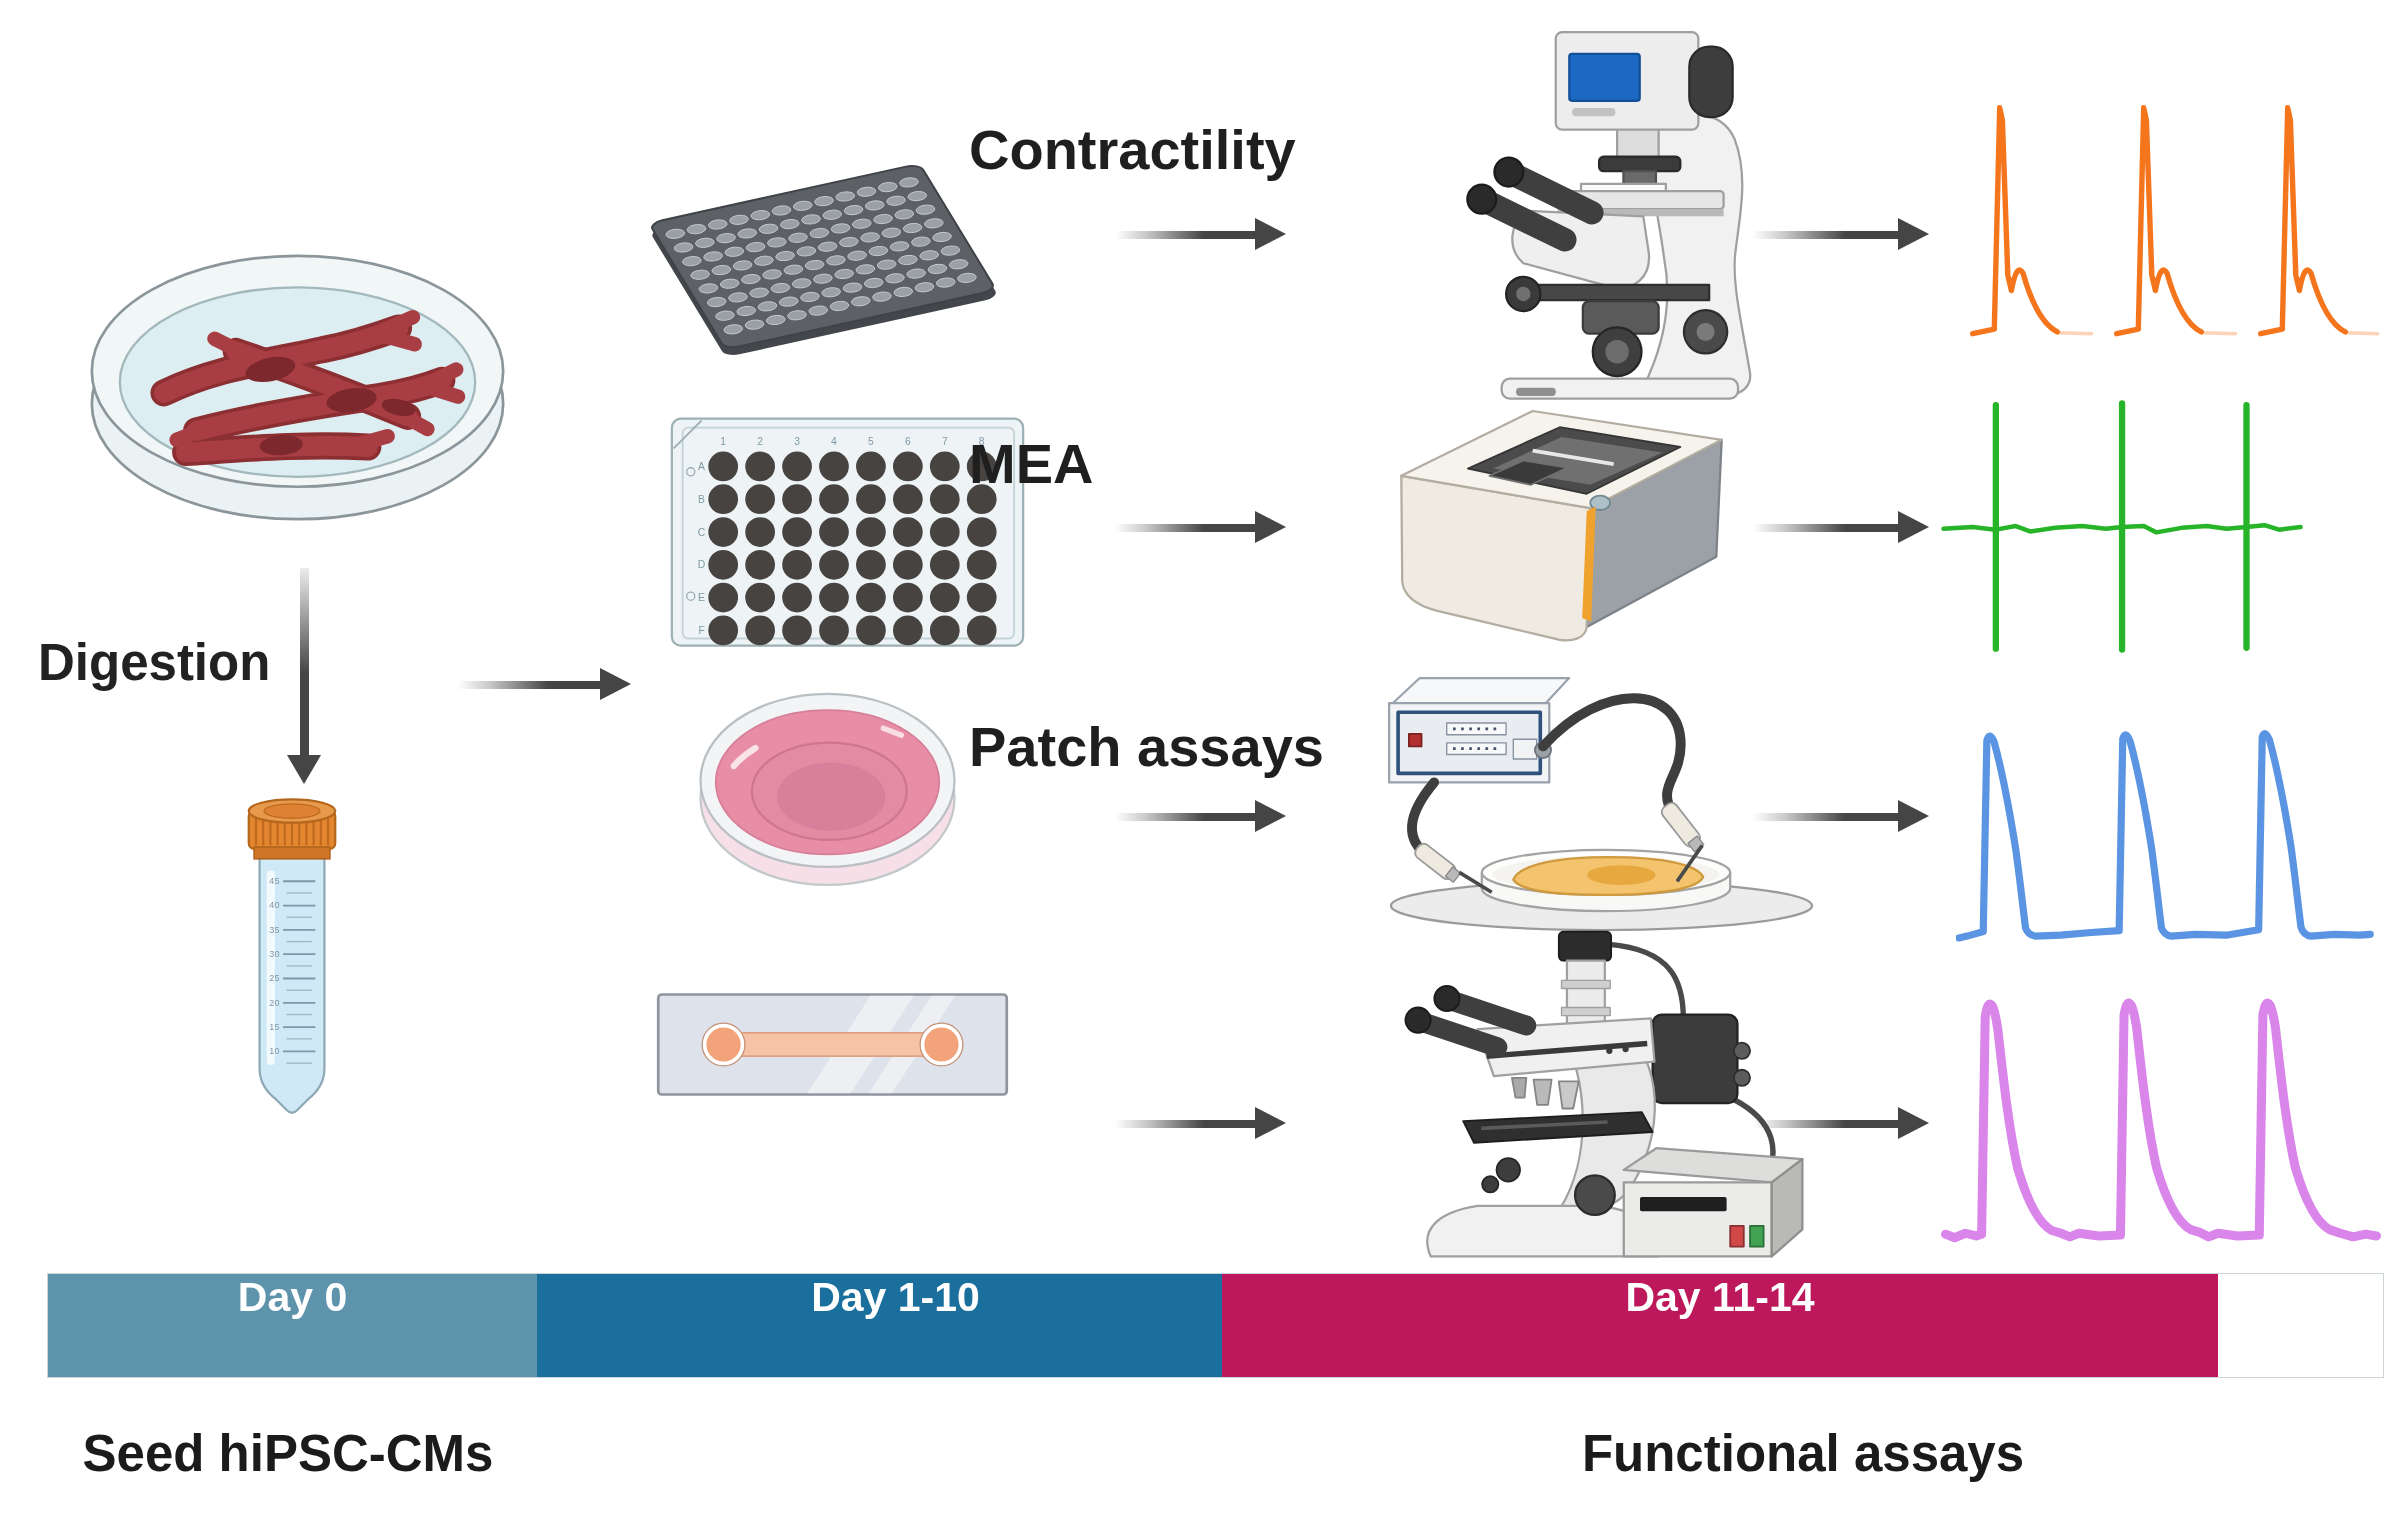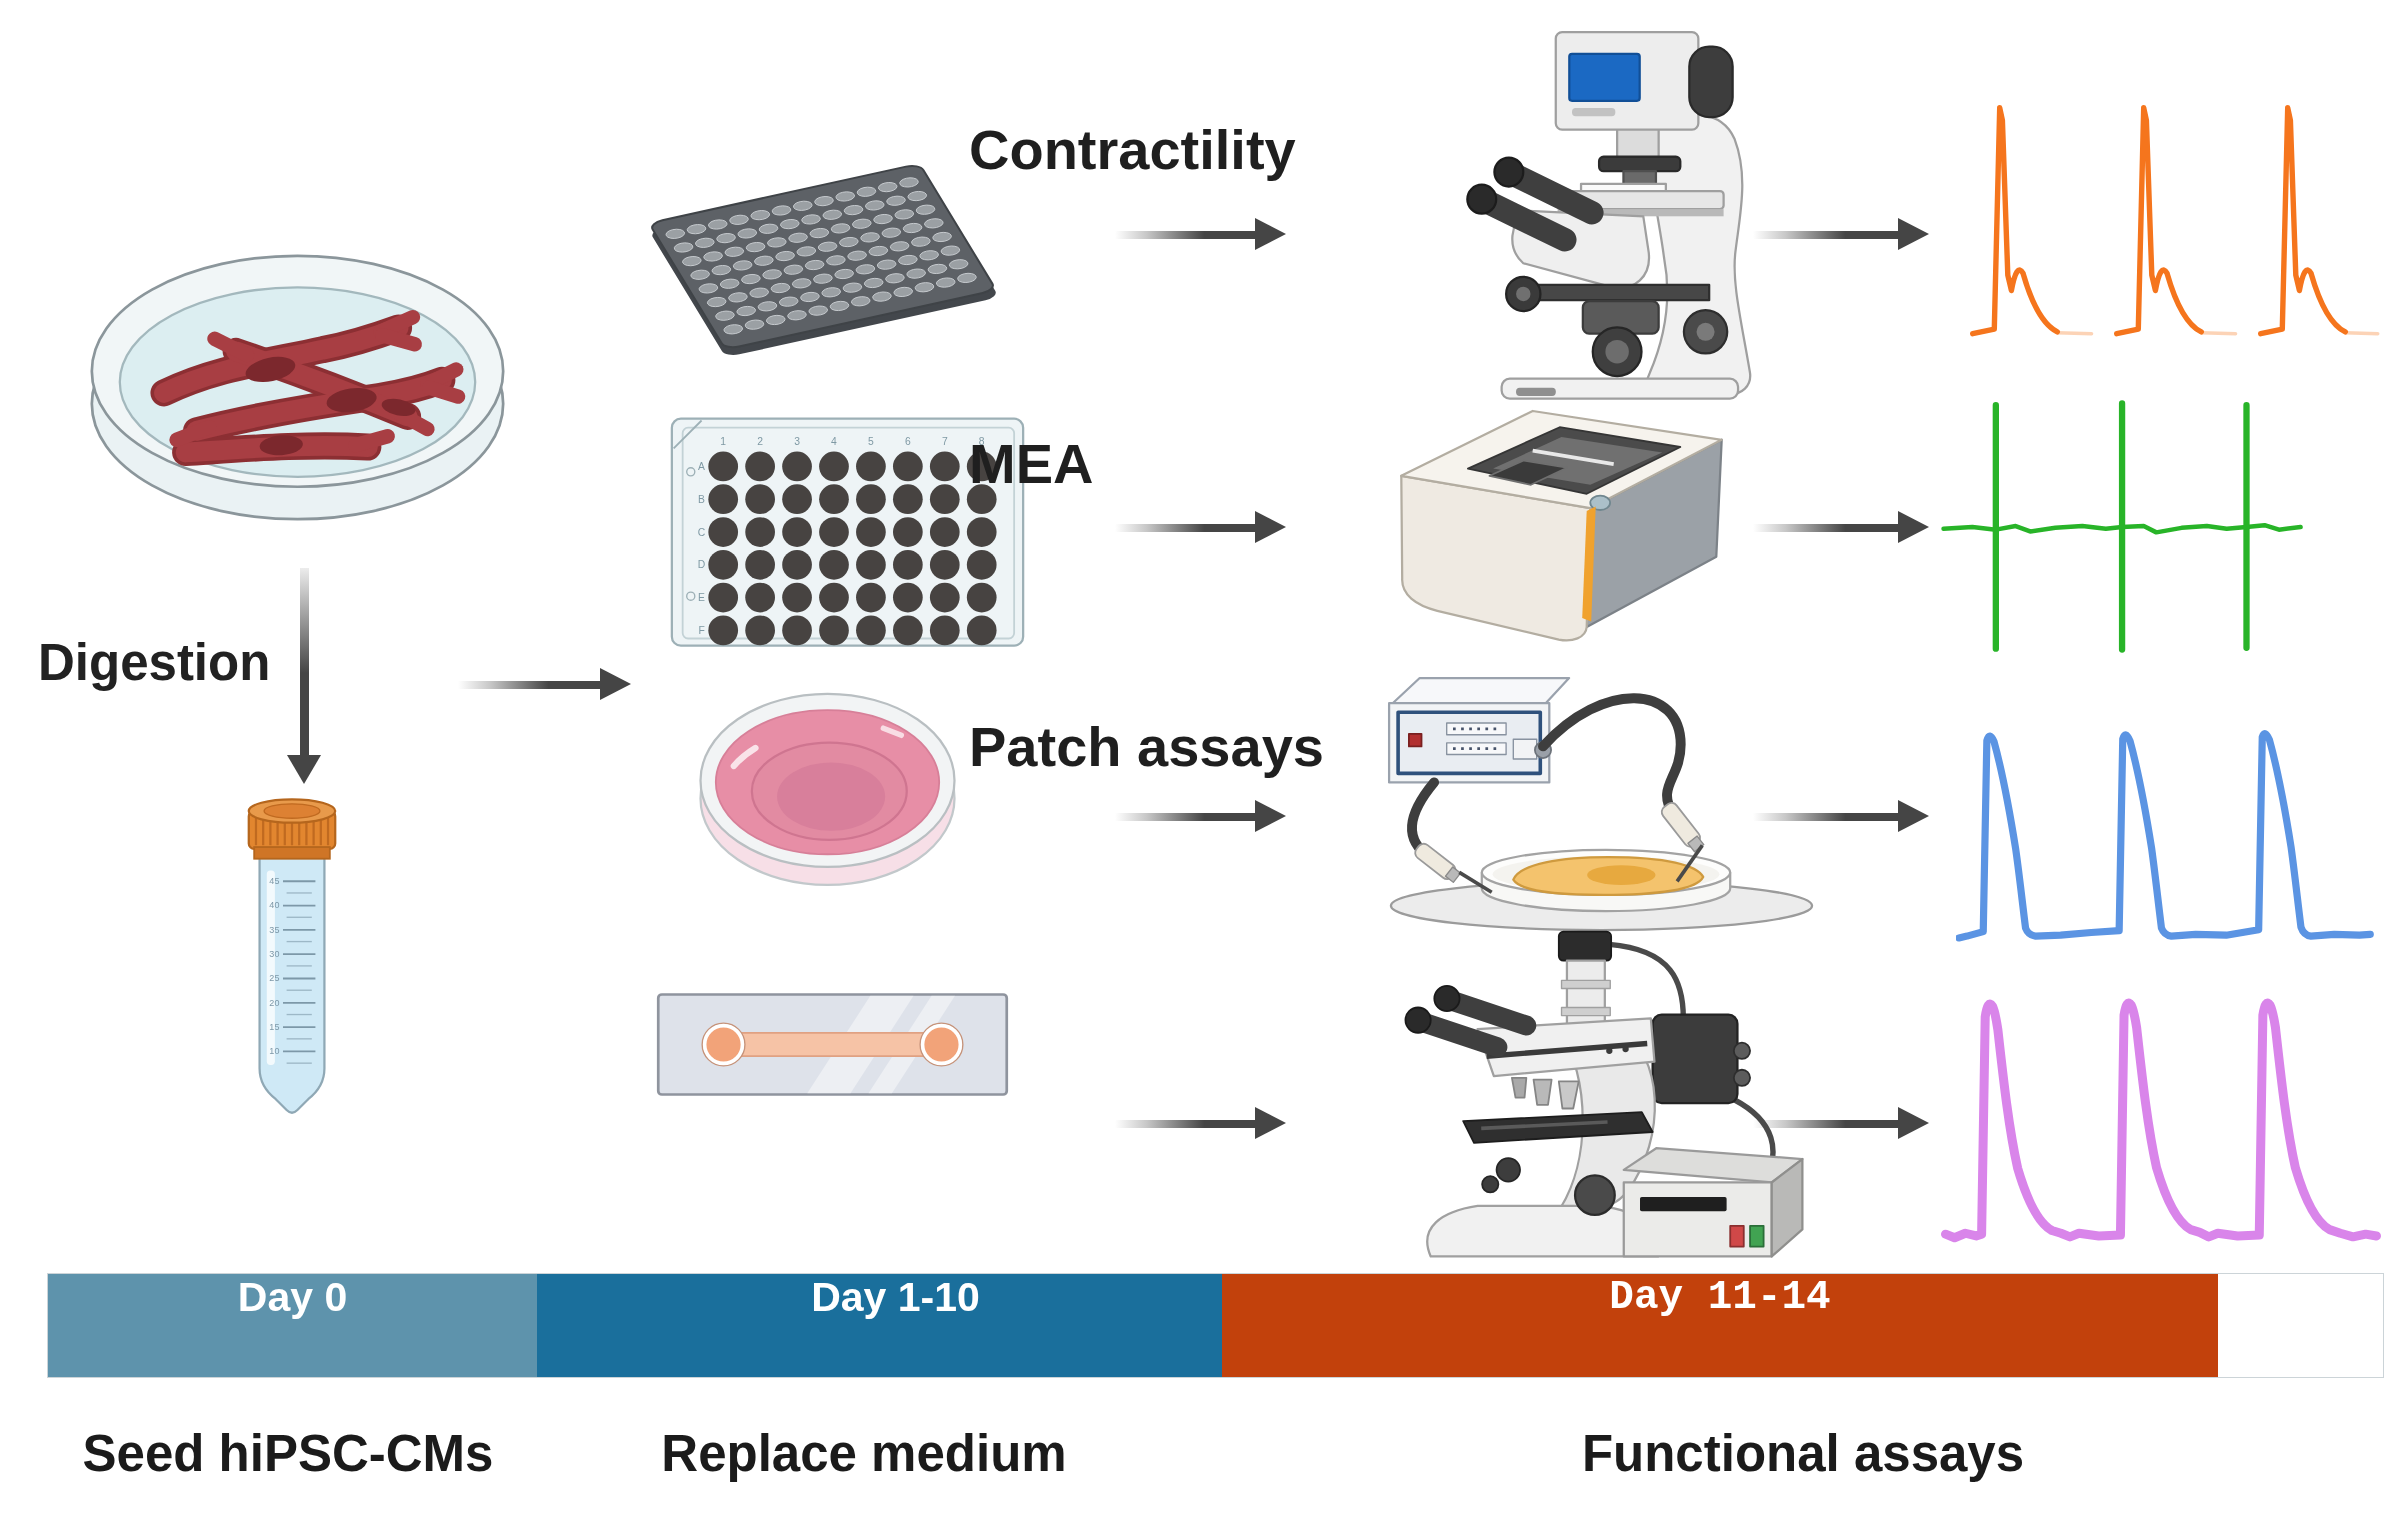--- a/index.html
+++ b/index.html
@@ -515,23 +515,22 @@
              L444,302 L458,306 L472,303 L484,305" stroke="#d985ea"></path>
   </svg>
 
   <div class="timeline">
     <div class="tl-seg" style="width: 489px; background: rgb(94, 147, 172);">
       <span>Day 0</span>
     </div>
     <div class="tl-seg" style="width: 653px; background: rgb(26, 111, 156); padding-left: 32px;">
       <span>Day 1-10</span>
     </div>
-    <div class="tl-seg" style="width: 996px; background: #c2410c; font-family: Liberation Mono, monospace;">
+    <div class="tl-seg" style="width: 996px; background: #be185d;">
       <span>Day 11-14</span>
     </div>
   </div>
 
   <div class="caption" style="left:288px;top:1424px">Seed hiPSC-CMs</div>
-  <div class="caption" style="left:864px;top:1424px">Replace medium</div>
   <div class="caption" style="left:1803px;top:1424px">Functional assays</div>
 
 </div>
 
 
 </body></html>

